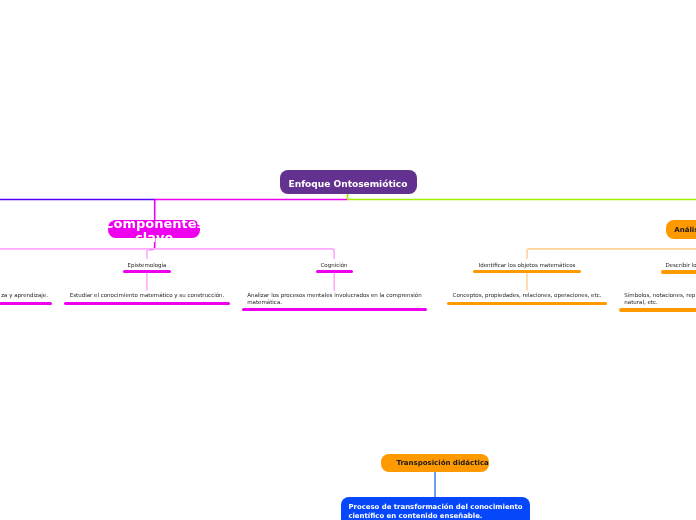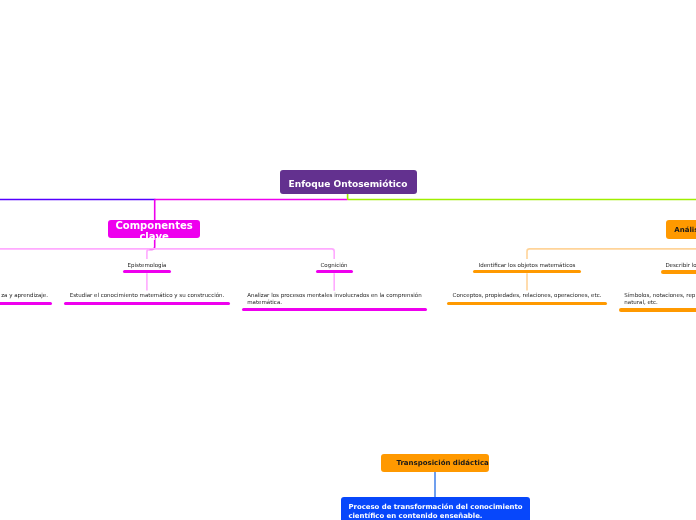--- a/index.html
+++ b/index.html
@@ -1,20 +1,20 @@
 <!DOCTYPE html>
 <html><head>
 <meta charset="utf-8">
 <style>
   html,body{margin:0;padding:0;}
   body{width:696px;height:520px;background:#ffffff;overflow:hidden;
        font-family:"DejaVu Sans",sans-serif;position:relative;}
   .canvas{position:absolute;left:0;top:0;width:696px;height:520px;overflow:hidden;will-change:transform;}
   .links{position:absolute;left:0;top:0;width:696px;height:520px;}
-  .node{position:absolute;border-radius:3px;display:flex;align-items:center;justify-content:center;
+  .node{position:absolute;border-radius:8px;display:flex;align-items:center;justify-content:center;
         text-align:center;font-weight:bold;box-sizing:border-box;line-height:1.1;}
   .lbl{position:absolute;color:#222222;font-weight:400;white-space:nowrap;
        font-size:5.5px;line-height:6px;text-align:center;}
   .para{position:absolute;color:#222222;font-weight:400;font-size:5.5px;line-height:6.5px;text-align:left;}
   .bar{position:absolute;border-radius:2px;}
 </style>
 </head>
 <body>
 
 <div class="canvas">
@@ -35,21 +35,21 @@
   <path d="M 701 248.9 L 529.5 248.9 Q 527 248.9 527 251.4 L 527 259.1" stroke="#ffd499" stroke-width="1.6" fill="none"></path>
   <path d="M 527 273.3 L 527 290.5" stroke="#ffd499" stroke-width="1.6" fill="none"></path>
 
   <path d="M 435 471.6 L 435 497.5" stroke="#3f7fe8" stroke-width="1.5" fill="none"></path>
 </svg>
 
   <div class="node" style="left:279.5px;top:169.9px;width:137px;height:24.3px;background:#63318f;color:#fff;font-size:9.05px;padding-top:5px;">
     <span>Enfoque Ontosemiótico</span>
   </div>
 
-  <div class="node" style="left:108.3px;top:220.3px;width:91.6px;height:18px;background:#ee00ee;color:#fff;font-size:10px;padding-top:3px;">
+  <div class="node" style="left:108.3px;top:220.3px;width:91.6px;height:18px;background:#ee00ee;color:#fff;font-size:13px;padding-top:3px;">
     <span>Componentes clave</span>
   </div>
 
   <div class="node" style="left:666.3px;top:220.2px;width:80px;height:18.7px;background:#ff9900;color:#1a1a1a;font-size:7.0px;padding-top:3.5px;justify-content:flex-start;padding-left:8px;">
     <span>Análisis</span>
   </div>
 
   <div class="node" style="left:381.3px;top:453.6px;width:107.5px;height:18px;background:#ff9900;color:#1a1a1a;font-size:7.0px;padding-top:3px;justify-content:flex-end;">
     <span>Transposición didáctica</span>
   </div>

